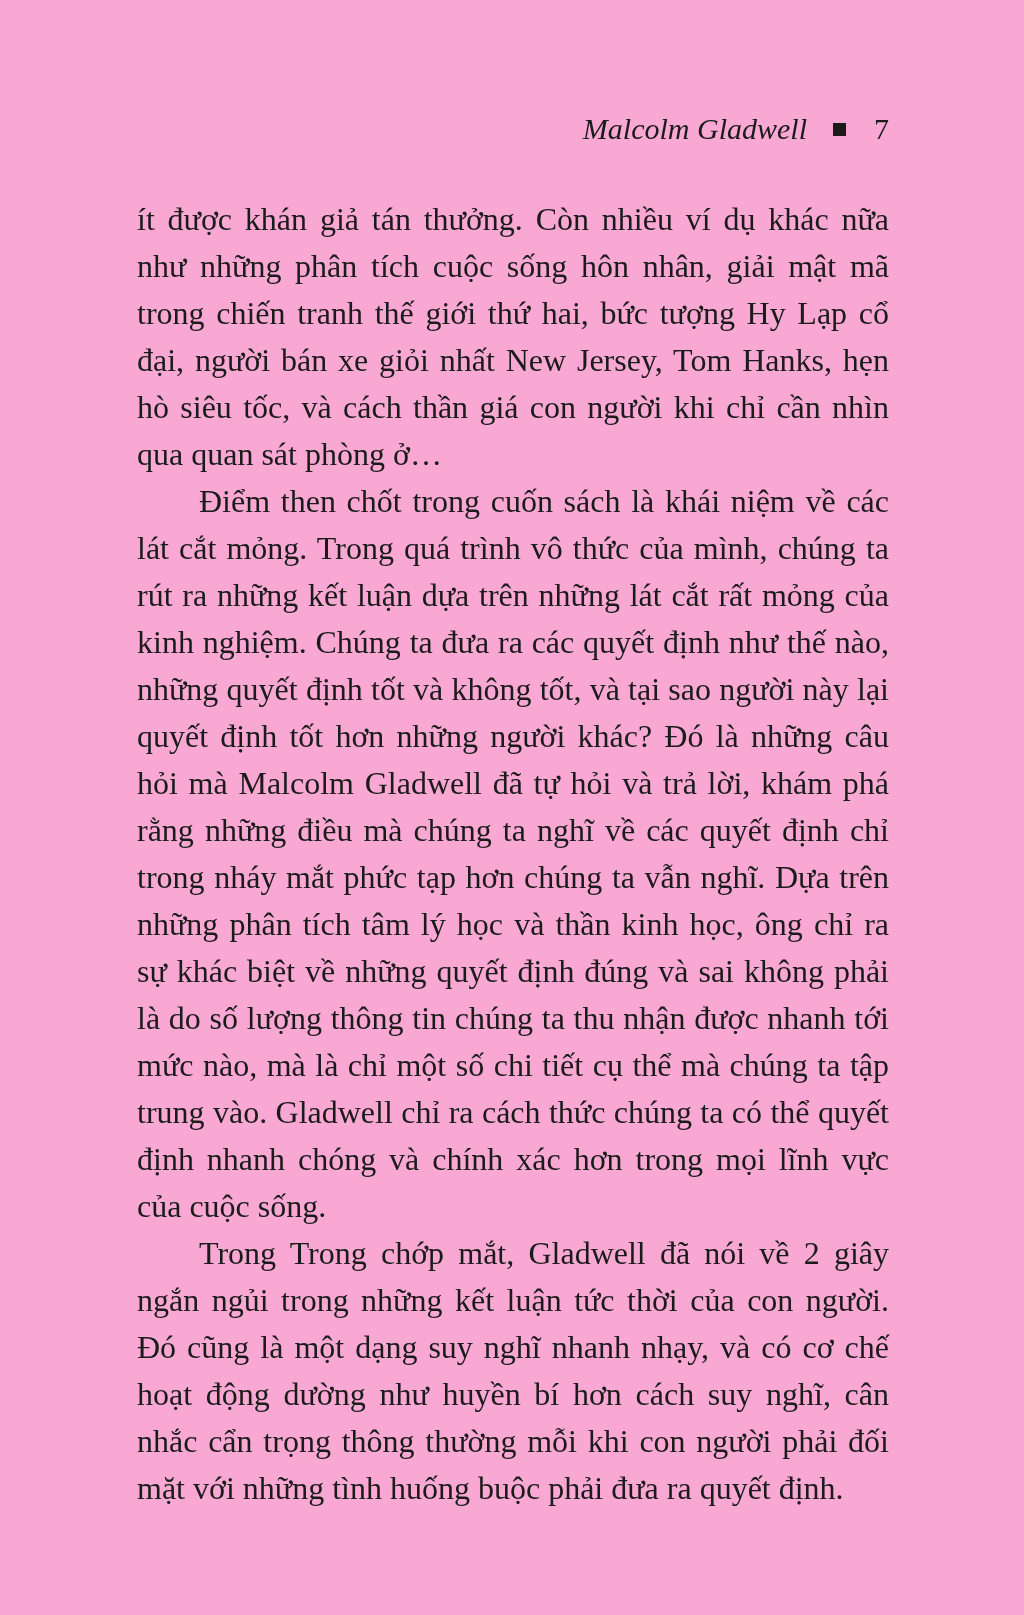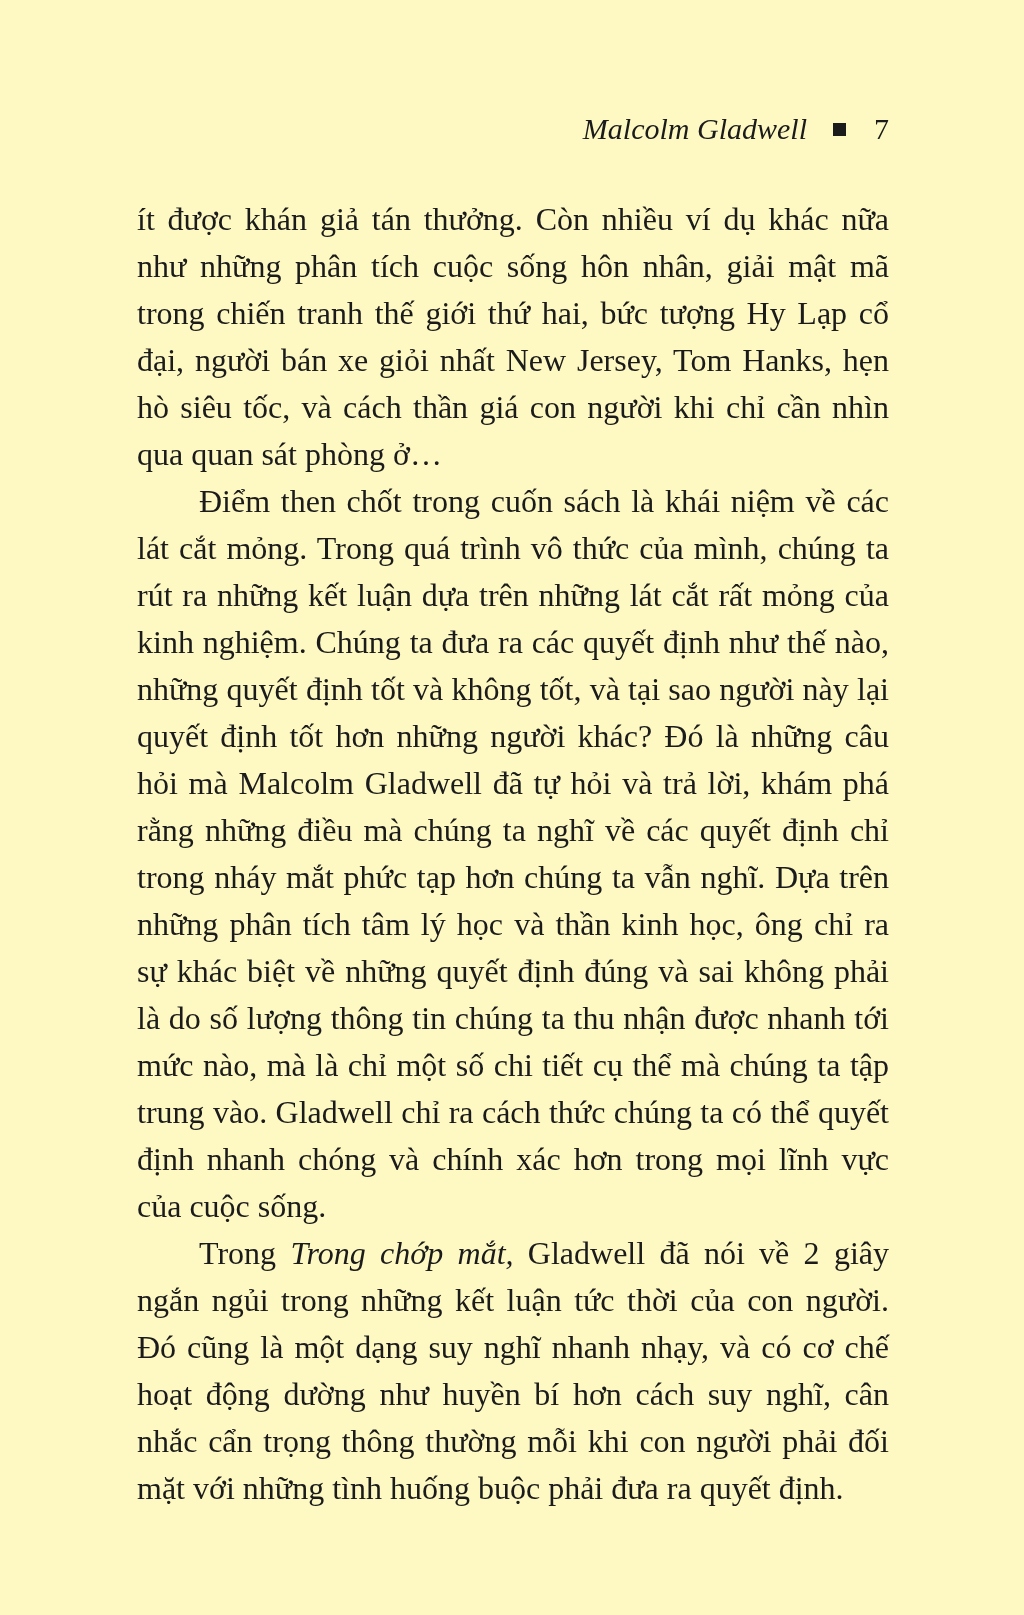--- a/index.html
+++ b/index.html
@@ -4,21 +4,21 @@
 <style>
   html, body {
     margin: 0;
     padding: 0;
     background: #ffffff;
   }
   .page {
     position: relative;
     width: 1024px;
     height: 1615px;
-    background: #fef9c3;
+    background: #f9a8d4;
     overflow: hidden;
     font-family: "Liberation Serif", "DejaVu Serif", serif;
     color: #1b1b1b;
     box-sizing: border-box;
     padding: 112px 135px 0 137px;
   }
   .running-header {
     text-align: right;
     font-size: 30px;
     line-height: 34px;
@@ -40,21 +40,20 @@
     margin: 0;
     font-size: 32px;
     line-height: 47px;
     text-align: justify;
     text-justify: inter-word;
   }
   .body-text p.indented {
     text-indent: 62px;
   }
   .italic-title {
-    font-style: italic;
   }
 </style>
 </head>
 <body>
 
 <div class="page">
 
   <div class="running-header">
     <span class="title">Malcolm Gladwell</span><span class="square-bullet"></span><span class="folio">7</span>
   </div>

